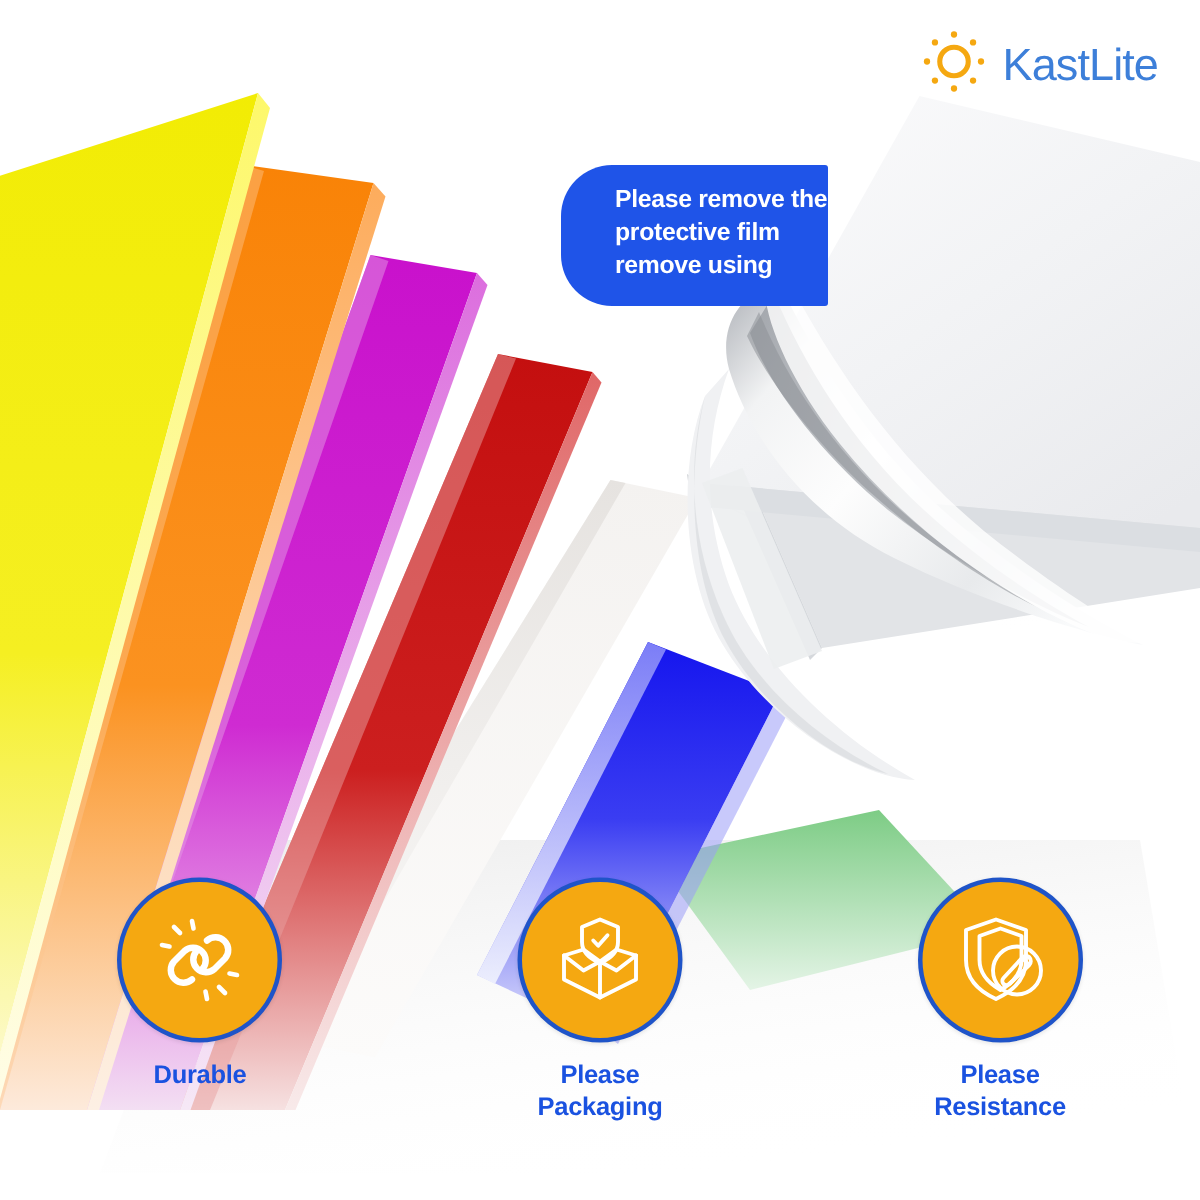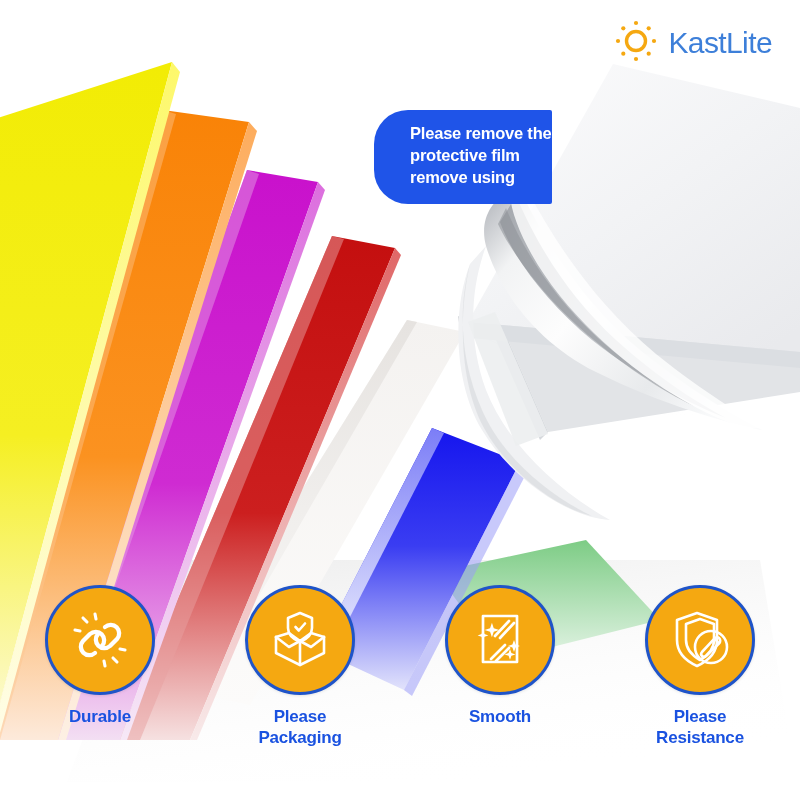--- a/index.html
+++ b/index.html
@@ -342,44 +342,20 @@
             </g>
           </svg>
         </span>
       </div>
       <div class="caption">
         <span>Please</span>
         <span class="l2">Packaging</span>
       </div>
     </div>
 
-    <div class="feature">
-      <div class="badge">
-        <span>
-          <svg width="66" height="66" viewBox="0 0 66 66">
-            <g fill="none" stroke="#ffffff" stroke-width="2.7" stroke-linecap="round" stroke-linejoin="round">
-              <rect x="16" y="9" width="34" height="46"></rect>
-              <line x1="42" y1="14" x2="28" y2="29"></line>
-              <line x1="47" y1="16" x2="33" y2="31"></line>
-              <line x1="38" y1="38" x2="24" y2="52"></line>
-              <line x1="42" y1="41" x2="29" y2="54"></line>
-            </g>
-            <g fill="#ffffff">
-              <path d="M24 15 L26 21 L32 23 L26 25 L24 31 L22 25 L16 23 L22 21 Z" transform="translate(1,0) scale(0.92) translate(2,2)"></path>
-              <path d="M14 26 L15.4 30 L19.4 31.4 L15.4 32.8 L14 36.8 L12.6 32.8 L8.6 31.4 L12.6 30 Z" transform="translate(2,-3)"></path>
-              <path d="M49 36 L50.6 40.5 L55 42 L50.6 43.5 L49 48 L47.4 43.5 L43 42 L47.4 40.5 Z" transform="translate(-2,-3)"></path>
-              <path d="M44 48 L45.4 52 L49.4 53.4 L45.4 54.8 L44 58.8 L42.6 54.8 L38.6 53.4 L42.6 52 Z" transform="translate(-1,-6)"></path>
-            </g>
-          </svg>
-        </span>
-      </div>
-      <div class="caption">
-        <span>Smooth</span>
-      </div>
-    </div>
 
     <div class="feature">
       <div class="badge">
         <span>
           <svg width="66" height="66" viewBox="0 0 66 66">
             <g fill="none" stroke="#ffffff" stroke-width="2.6" stroke-linecap="round" stroke-linejoin="round">
               <path d="M27 6 L47 13 V33 C47 46 38 54 27 59 C16 54 7 46 7 33 V13 Z" transform="translate(3,0)"></path>
               <path d="M30 12 L44 17 V33 C44 43 37 49 30 53 C23 49 16 43 16 33 V17 Z" transform="translate(3,0)"></path>
               <circle cx="44" cy="40" r="16"></circle>
               <path d="M52 31 C53.6 32.6 53.6 35 52 36.6 L39 49 C37.8 50 36 50 35 49 C34 48 34 46.2 35 45 L47.4 31.6 C49 30 51 30 52 31 Z"></path>

